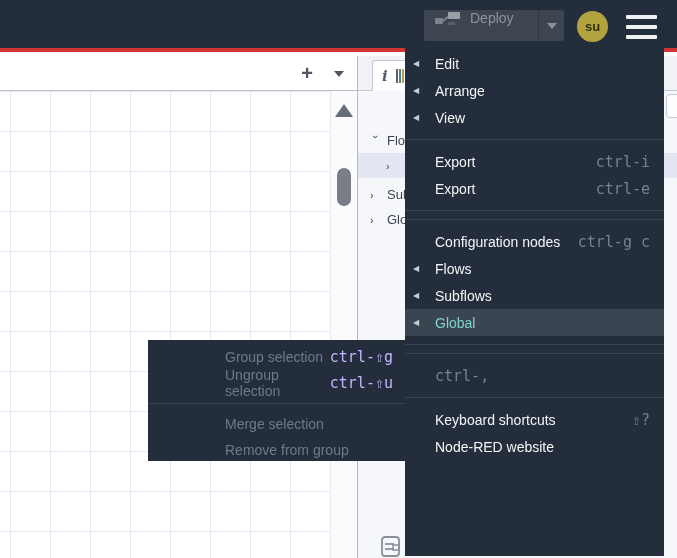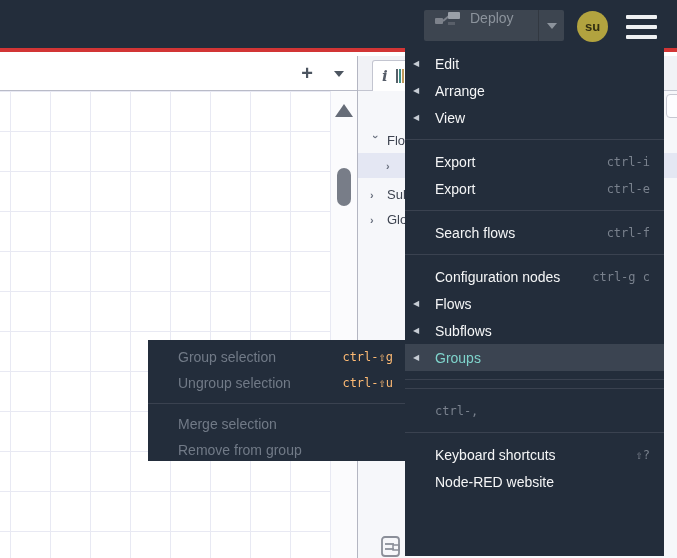--- a/index.html
+++ b/index.html
@@ -115,31 +115,31 @@
   .sb-footer-icon { position:absolute; left:20px; top:479px; cursor:pointer; }
 
   
   .menu-panel { background:#232d3b; position:absolute; overflow:hidden; }
   #main-menu { left:405px; top:45px; width:259px; height:511px; z-index:6; padding-top:5px; }
   #groups-submenu { left:148px; top:340px; width:259px; height:121px; z-index:5; padding-top:4px; }
   .mi {
     height:27px; display:flex; align-items:center; padding-right:14px;
     color:#f5f6f7; font-size:14px; cursor:pointer;
   }
-  #groups-submenu .mi { height:26px; }
+  #groups-submenu .mi { height:26px;padding-left:47px; }
   .mi .caret { width:30px; text-align:left; padding-left:8px; font-size:8px; color:#c6ccd4; }
   .mi.has-sub .caret::before { content:"◀"; }
   .mi .mi-label { flex:1; }
   .mi .mi-shortcut {
-    font-family:"DejaVu Sans Mono", monospace; font-size:12px; color:#79818d;
+    font-family:"DejaVu Sans Mono", monospace; font-size:15px; color:#79818d;
   }
   .mi.active { background:#3b4451; }
   .mi.active .mi-label { color:#7fd4cc; }
   .mi.disabled { color:#717a87; cursor:default; }
-  .mi.disabled .mi-shortcut { color:#fdba74; }
+  .mi.disabled .mi-shortcut { color:#c4b5fd; }
   .menu-sep { border-top:1px solid #3a4250; margin:8px 0; }
   #groups-submenu .menu-sep { margin:7px 0; }
 </style>
 </head>
 <body>
 
 <div id="app">
 
   <div class="canvas"></div>
   <div class="canvas-gutter">
@@ -252,42 +252,37 @@
       <span class="caret"></span>
       <span class="mi-label">Export</span>
       <span class="mi-shortcut">ctrl-i</span>
     </div>
     <div class="mi">
       <span class="caret"></span>
       <span class="mi-label">Export</span>
       <span class="mi-shortcut">ctrl-e</span>
     </div>
     <div class="menu-sep"></div>
-    <div class="mi">
-      <span class="caret"></span>
-      <span class="mi-label">Search flows</span>
-      <span class="mi-shortcut">ctrl-f</span>
-    </div>
     <div class="menu-sep"></div>
     <div class="mi">
       <span class="caret"></span>
       <span class="mi-label">Configuration nodes</span>
       <span class="mi-shortcut">ctrl-g c</span>
     </div>
     <div class="mi has-sub">
       <span class="caret"></span>
       <span class="mi-label">Flows</span>
     </div>
     <div class="mi has-sub">
       <span class="caret"></span>
       <span class="mi-label">Subflows</span>
     </div>
     <div class="mi has-sub active">
       <span class="caret"></span>
-      <span class="mi-label">Groups</span>
+      <span class="mi-label">Global</span>
     </div>
     <div class="menu-sep"></div>
     <div class="menu-sep"></div>
     <div class="mi">
       <span class="caret"></span>
       <span class="mi-shortcut">ctrl-,</span>
     </div>
     <div class="menu-sep"></div>
     <div class="mi">
       <span class="caret"></span>

